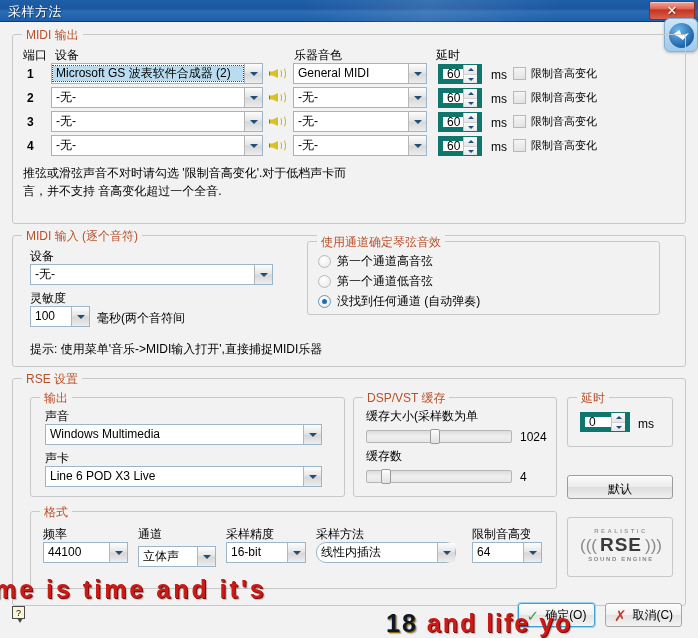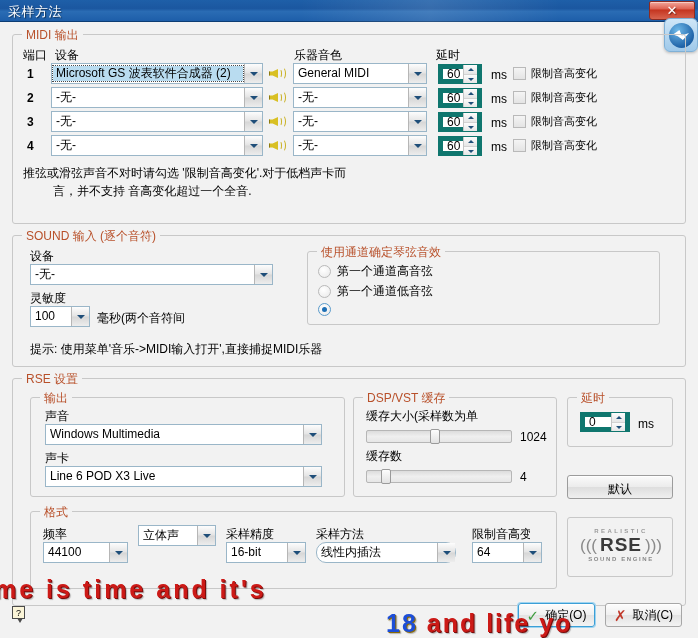--- a/index.html
+++ b/index.html
@@ -256,21 +256,21 @@
     left:-6px; top:575px; font-size:25px; letter-spacing:3px;
     color:#cc1a17;
     text-shadow: 1px 1px 0 #7a0b0a, 2px 2px 1px rgba(0,0,0,.25);
   }
   .ov2 {
     left:386px; top:609px; font-size:25px; letter-spacing:2px;
     color:#cc1a17;
     text-shadow: 1px 1px 0 #7a0b0a, 2px 2px 1px rgba(0,0,0,.25);
   }
   .ov2 .hl {
-    color:#1d4ed8;
+    color:#0f172a;
     text-shadow: 1px 1px 0 #8a6a05, 2px 2px 1px rgba(0,0,0,.25);
   }
 </style>
 </head>
 <body>
 
 <div id="app">
 
   <div class="titlebar">
     <div class="sheen"></div>
@@ -396,53 +396,54 @@
             <div class="dn"></div>
           </div>
       </div>
       <div class="lbl" style="left:478px; top:105px;">ms</div>
       <div class="cb" style="left:500px; top:103px;">
         <div class="box"></div>
         <div class="t">限制音高变化</div>
       </div>
 
       <div class="lbl" style="left:10px; top:130px;">推弦或滑弦声音不对时请勾选 '限制音高变化'.对于低档声卡而</div>
-      <div class="lbl" style="left:10px; top:148px;margin-left:30px;">言，并不支持 音高变化超过一个全音.</div>
+      <div class="lbl" style="left:10px; top:148px;">言，并不支持 音高变化超过一个全音.</div>
     </div>
 
     <div class="group" style="left:12px; top:213px; width:674px; height:132px;">
-      <div class="legend">SOUND 输入 (逐个音符)</div>
+      <div class="legend">MIDI 输入 (逐个音符)</div>
 
       <div class="lbl" style="left:17px; top:12px;">设备</div>
       <div class="combo" style="left:17px; top:28px; width:243px;">
         <div class="val">-无-</div>
         <div class="arrow"></div>
       </div>
 
       <div class="lbl clip" style="left:17px; top:54px; width:40px;">灵敏度</div>
       <div class="combo" style="left:17px; top:70px; width:60px;">
         <div class="val">100</div>
         <div class="arrow"></div>
       </div>
       <div class="lbl" style="left:84px; top:74px;">毫秒(两个音符间</div>
 
       <div class="lbl" style="left:17px; top:105px;">提示: 使用菜单'音乐-&gt;MIDI输入打开',直接捕捉MIDI乐器</div>
 
-      <div class="group" style="left:294px; top:15px; width:353px; height:74px;">
+      <div class="group" style="left:294px; top:5px; width:353px; height:74px;">
         <div class="legend" style="background:#f2f2f2;">使用通道确定琴弦音效</div>
         <div class="rb" style="left:10px; top:31px;">
           <div class="dot"></div>
           <div class="t">第一个通道低音弦</div>
         </div>
         <div class="rb" style="left:10px; top:11px;">
           <div class="dot"></div>
           <div class="t">第一个通道高音弦</div>
         </div>
         <div class="rb on" style="left:10px; top:51px;">
           <div class="dot"></div>
+          <div class="t">没找到任何通道 (自动弹奏)</div>
         </div>
       </div>
     </div>
 
     <div class="group" style="left:12px; top:356px; width:674px; height:228px;">
       <div class="legend">RSE 设置</div>
 
       <div class="group" style="left:17px; top:18px; width:315px; height:100px;">
         <div class="legend">输出</div>
         <div class="lbl" style="left:14px; top:10px;">声音</div>
@@ -492,21 +493,21 @@
       <div class="group" style="left:17px; top:132px; width:527px; height:78px;">
         <div class="legend">格式</div>
 
         <div class="lbl" style="left:12px; top:14px;">频率</div>
         <div class="combo" style="left:12px; top:30px; width:85px;">
           <div class="val">44100</div>
           <div class="arrow"></div>
         </div>
 
         <div class="lbl" style="left:107px; top:14px;">通道</div>
-        <div class="combo" style="left:107px; top:13px; width:78px;">
+        <div class="combo" style="left:107px; top:34px; width:78px;">
           <div class="val">立体声</div>
           <div class="arrow"></div>
         </div>
 
         <div class="lbl clip" style="left:195px; top:14px; width:62px;">采样精度</div>
         <div class="combo" style="left:195px; top:30px; width:80px;">
           <div class="val">16-bit</div>
           <div class="arrow"></div>
         </div>
 

